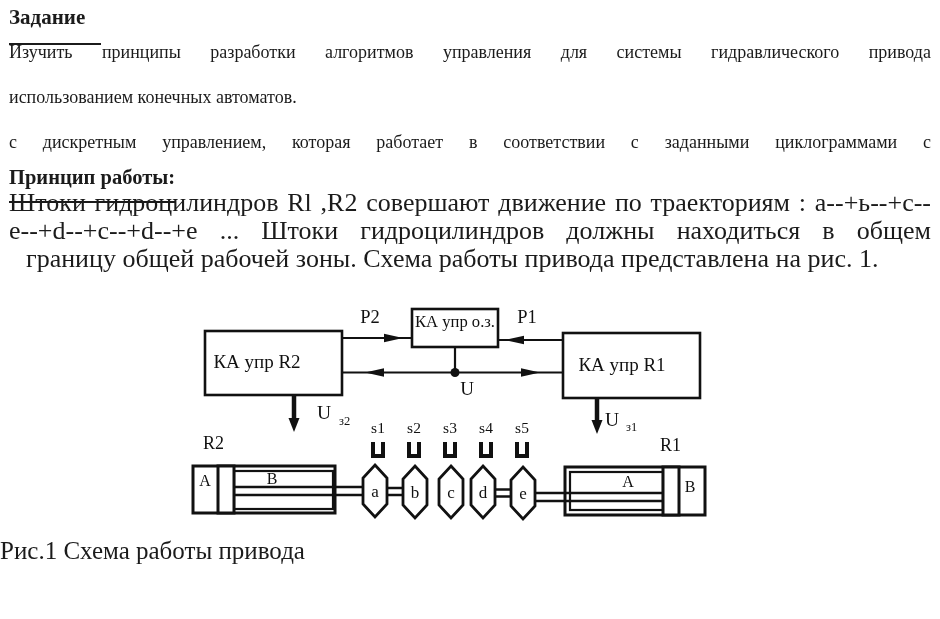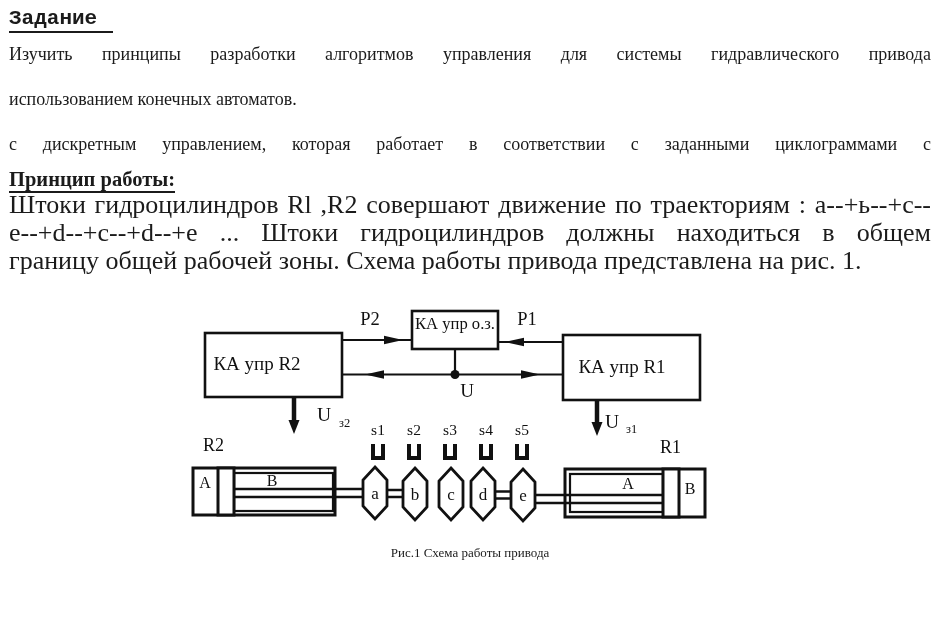--- a/index.html
+++ b/index.html
@@ -5,48 +5,48 @@
   html, body { margin: 0; padding: 0; }
   body {
     width: 940px; height: 619px;
     background: #ffffff; color: #1b1b1b;
     font-family: "Liberation Serif", serif;
     overflow: hidden;
   }
   .text-col { padding: 0 9px; }
 
   h1.sec { font-size: 21px; line-height: 26px; margin: 4px 0 0 0; font-weight: bold; }
-  h1.sec .ul { border-bottom: 2.2px solid #1b1b1b; padding-right: 16px; padding-bottom: 1px; font-family: Liberation Mono, monospace; }
+  h1.sec .ul { border-bottom: 2.2px solid #1b1b1b; padding-right: 16px; padding-bottom: 14px; }
   h2.sec { font-size: 20.5px; line-height: 24px; margin: 0; font-weight: bold; }
-  h2.sec .ul { border-bottom: 2.2px solid #1b1b1b; padding-bottom: 1px; }
+  h2.sec .ul { border-bottom: 2.2px solid #1b1b1b; padding-bottom: 13px; }
 
   .p1-line {
     font-size: 18px; line-height: 45px; height: 45px;
     text-align: justify; text-align-last: justify; overflow: hidden;
   }
   .p1-line.last { text-align-last: left; }
   .p2-line {
     font-size: 26px; line-height: 28px; height: 28px;
     text-align: justify; text-align-last: justify; overflow: hidden;
   }
-  .p2-line.last { text-align-last: left; }
+  .p2-line.last { text-align-last: left; margin-left: 17px; }
 
   figure.diagram { margin: 26px 0 0 0; padding: 0; height: 240px; }
   svg text { fill: #111; font-family: "Liberation Serif", serif; }
   .d-box  { fill: #ffffff; stroke: #111; stroke-width: 2.6px; }
   .d-line { stroke: #111; stroke-width: 2.2px; fill: none; }
   .d-rod  { stroke: #111; stroke-width: 2.5px; fill: none; }
   .d-thick{ stroke: #111; stroke-width: 3px;  fill: #ffffff; }
   .d-inner{ stroke: #111; stroke-width: 2.2px; fill: none; }
   .d-fill { fill: #111; stroke: none; }
   .d-shaft{ stroke: #111; stroke-width: 4.5px; fill: none; }
   .d-hex  { fill: #ffffff; stroke: #111; stroke-width: 2.8px; }
   .d-brk  { stroke: #111; stroke-width: 4px; fill: none; }
 
-  .caption { text-align: center; font-size: 13px; line-height: 24px; }
+  .caption { font-size: 25px; line-height: 24px; }
 </style>
 </head>
 <body>
 
 <div class="text-col">
 
   <h1 class="sec"><span class="ul">Задание</span></h1>
 
   <div>
     <div class="p1-line">Изучить принципы разработки алгоритмов управления для системы гидравлического привода</div>

